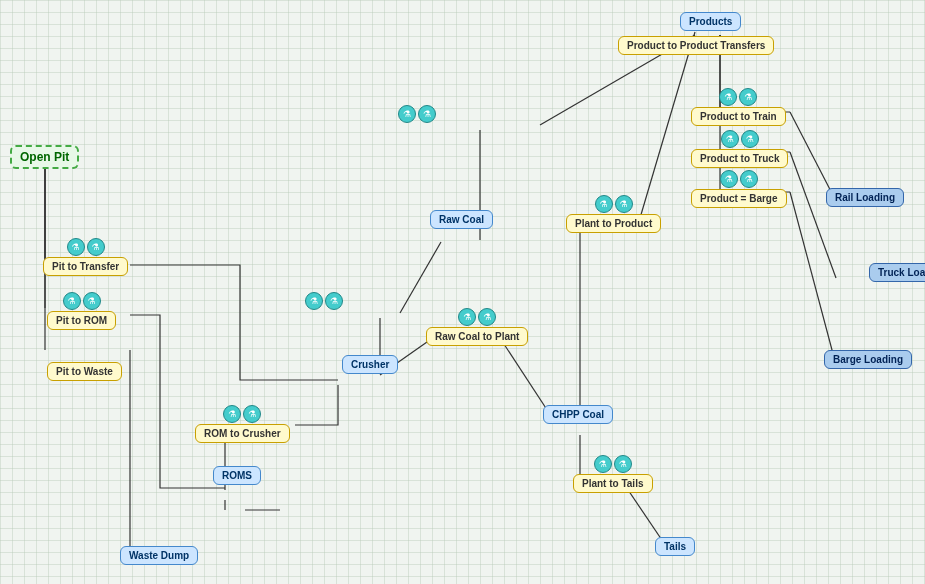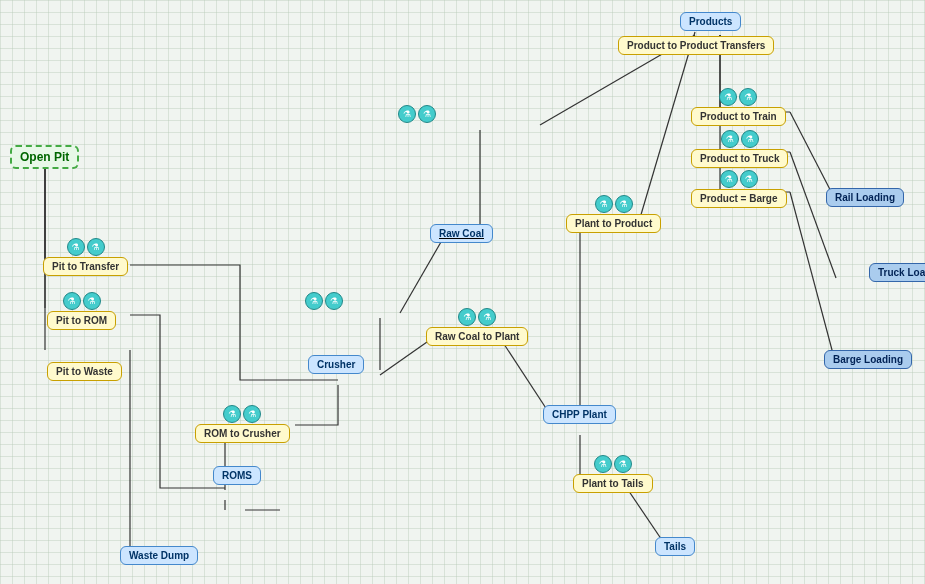--- a/index.html
+++ b/index.html
@@ -185,52 +185,52 @@
 
   <div class="node" style="left:213px;top:466px;">
     <span class="box box-blue">ROMS</span>
   </div>
 
 
   <div class="node" style="left:120px;top:546px;">
     <span class="box box-blue">Waste Dump</span>
   </div>
 
-  <div class="node" style="left:308px;top:355px;">
+  <div class="node" style="left:342px;top:355px;">
     <span class="box box-blue">Crusher</span>
   </div>
 
   <div class="node" style="left:305px;top:292px;">
     <div class="icons-row">
       <div class="flask-icon">⚗</div>
       <div class="flask-icon">⚗</div>
     </div>
   </div>
 
-  <div class="node" style="left:430px;top:224px;text-decoration:underline;">
+  <div class="node" style="left:430px;top:210px;">
     <span class="box box-blue">Raw Coal</span>
   </div>
 
   <div class="node" style="left:426px;top:308px;">
     <div class="icons-row">
       <div class="flask-icon">⚗</div>
       <div class="flask-icon">⚗</div>
     </div>
     <span class="box box-yellow">Raw Coal to Plant</span>
   </div>
 
   <div class="node" style="left:398px;top:105px;">
     <div class="icons-row">
       <div class="flask-icon">⚗</div>
       <div class="flask-icon">⚗</div>
     </div>
   </div>
 
   <div class="node" style="left:543px;top:405px;">
-    <span class="box box-blue">CHPP Plant</span>
+    <span class="box box-blue">CHPP Coal</span>
   </div>
 
   <div class="node" style="left:566px;top:195px;">
     <div class="icons-row">
       <div class="flask-icon">⚗</div>
       <div class="flask-icon">⚗</div>
     </div>
     <span class="box box-yellow">Plant to Product</span>
   </div>
 

